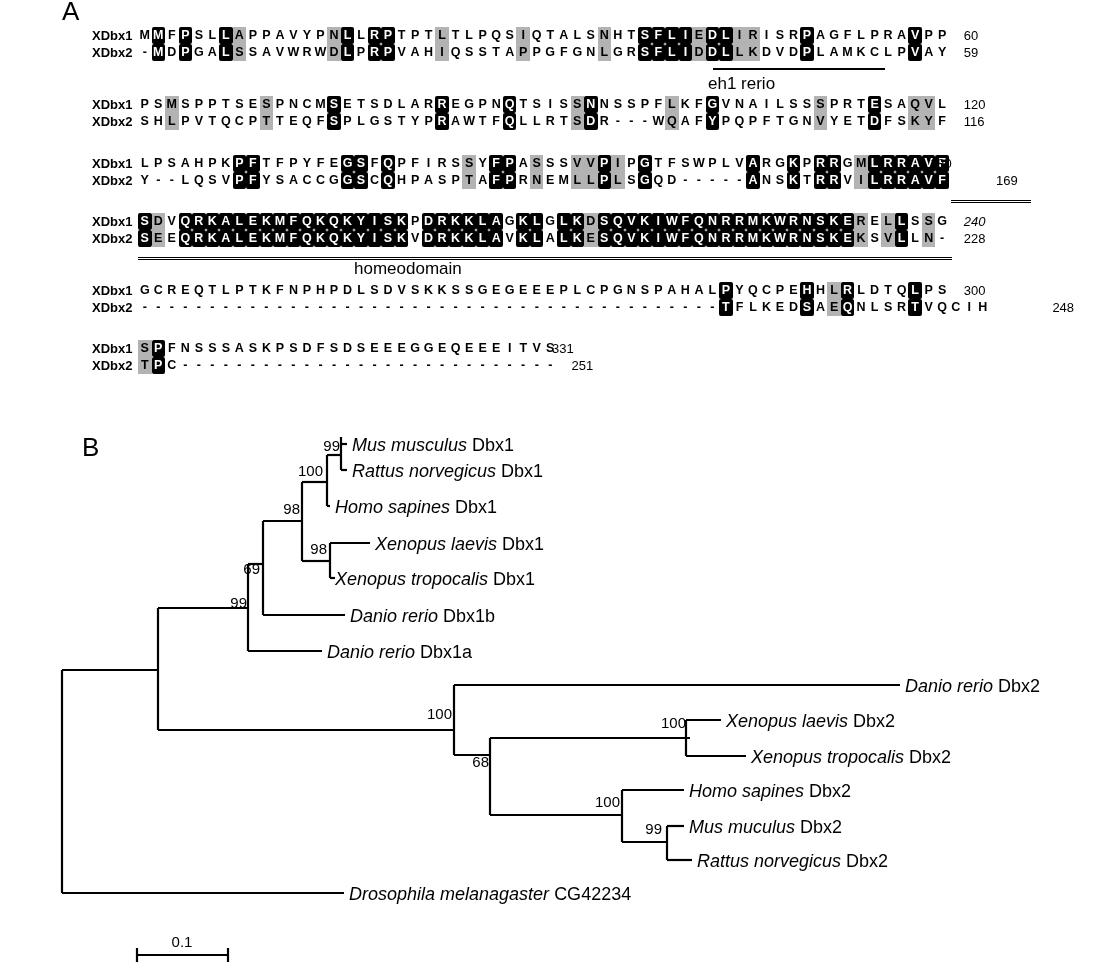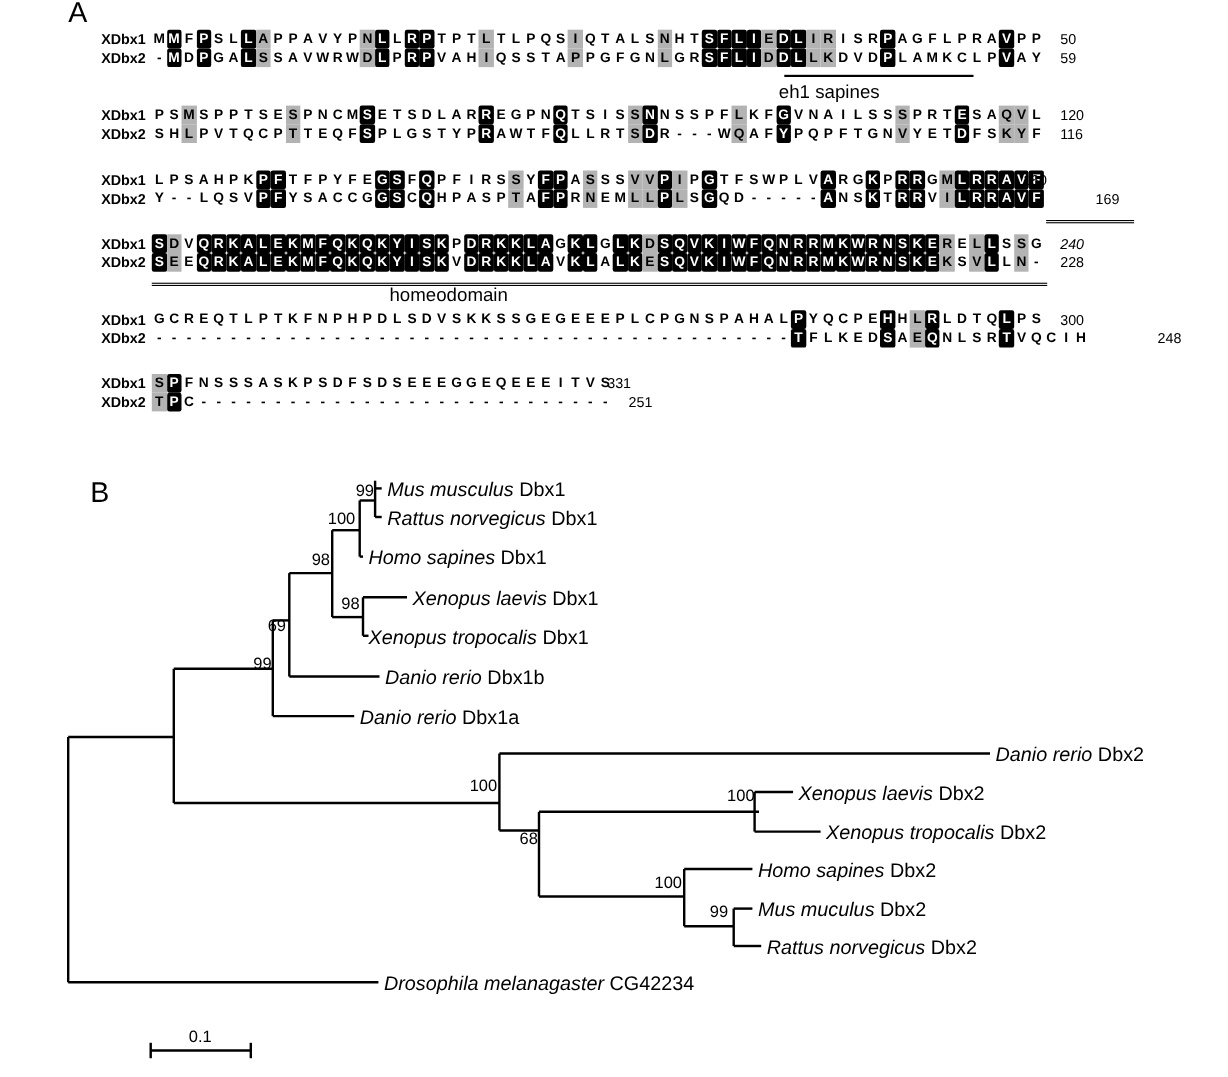--- a/index.html
+++ b/index.html
@@ -94,21 +94,21 @@
           <span class="res">G</span>
           <span class="res">F</span>
           <span class="res">L</span>
           <span class="res">P</span>
           <span class="res">R</span>
           <span class="res">A</span>
           <span class="res b">V</span>
           <span class="res">P</span>
           <span class="res">P</span>
         </span>
-        <span class="pos" style="left: 895.8px;">50</span>
+        <span class="pos" style="left: 895.8px;">60</span>
       </div>
       <div class="aln-row">
         <span class="seq-name">XDbx2</span>
         <span class="seq">
           <span class="res">-</span>
           <span class="res b">M</span>
           <span class="res">D</span>
           <span class="res b">P</span>
           <span class="res">G</span>
           <span class="res">A</span>
@@ -781,21 +781,21 @@
           <span class="res">-</span>
           <span class="res">-</span>
           <span class="res">-</span>
         </span>
         <span class="pos" style="left: 503.43px; text-align: right;">251</span>
       </div>
     </div>
   </div>
 
 <div class="domain-bar" style="left:713px; top:68px; width:172px;"></div>
-<div class="domain-label" style="left:708px; top:74px;">eh1 sapines</div>
+<div class="domain-label" style="left:708px; top:74px;">eh1 rerio</div>
 
 <div class="domain-bar double" style="left:951px; top:200px; width:80px;"></div>
 <div class="domain-bar double" style="left:138px; top:257px; width:814px;"></div>
 <div class="domain-label" style="left:354px; top:259px;">homeodomain</div>
 
 <svg id="tree" width="1116" height="979">
     <line x1="341" y1="437" x2="341" y2="470" stroke="#000" stroke-width="2.2"></line>
     <line x1="341" y1="444" x2="347" y2="444" stroke="#000" stroke-width="2.2"></line>
     <line x1="341" y1="470" x2="347" y2="470" stroke="#000" stroke-width="2.2"></line>
     <line x1="327" y1="455" x2="341" y2="455" stroke="#000" stroke-width="2.2"></line>

